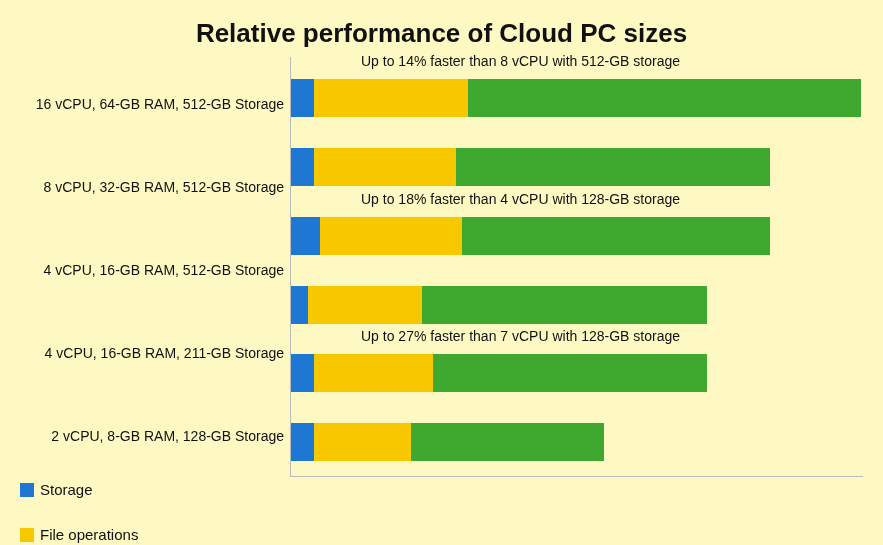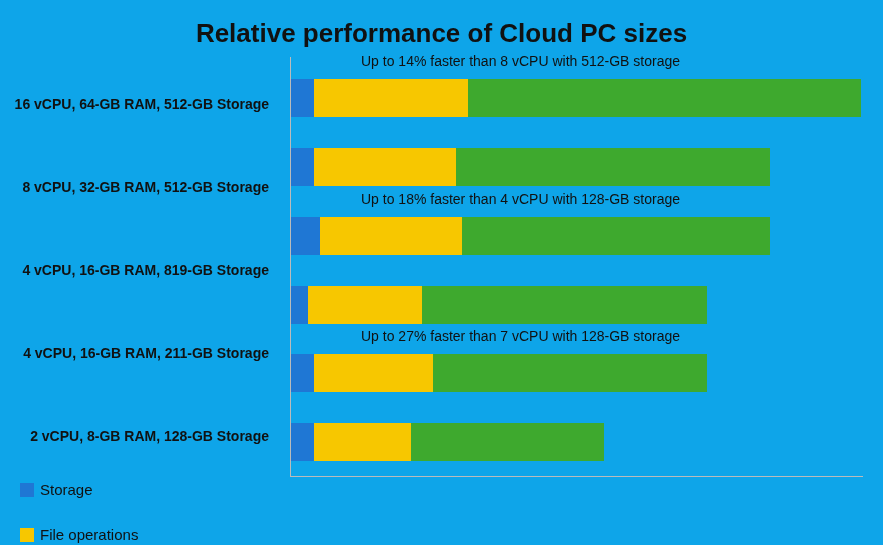--- a/index.html
+++ b/index.html
@@ -4,21 +4,21 @@
 <style>
   * { box-sizing: border-box; }
   body {
     margin: 0;
     font-family: -apple-system, BlinkMacSystemFont, "Segoe UI", Arial, sans-serif;
     background: #fff;
   }
   .card {
     width: 883px;
     height: 545px;
-    background: #0ea5e9;
+    background: #fef9c3;
     position: relative;
     padding: 18px 20px 10px 20px;
   }
   .title {
     text-align: center;
     font-size: 26px;
     font-weight: 700;
     color: #111;
     margin-bottom: 8px;
   }
@@ -32,25 +32,24 @@
     display: flex;
     flex-direction: column;
     justify-content: space-around;
     padding-top: 6px;
   }
   .ylabels .row-slot {
     height: 70px;
     display: flex;
     align-items: center;
     justify-content: flex-end;
-    padding-right: 21px;
+    padding-right: 6px;
     font-size: 14px;
     color: #111;
     white-space: nowrap;
-    font-weight: bold;
   }
   .bars-area {
     flex: 1;
     position: relative;
     border-left: 1px solid #bbb;
     border-bottom: 1px solid #bbb;
     display: flex;
     flex-direction: column;
     justify-content: center;
     padding-top: 6px;
@@ -99,21 +98,21 @@
 
 <div class="card">
 
   <div class="title">Relative performance of Cloud PC sizes</div>
 
   <div class="plot">
 
     <div class="ylabels">
       <div class="row-slot">16 vCPU, 64-GB RAM, 512-GB Storage</div>
       <div class="row-slot">8 vCPU, 32-GB RAM, 512-GB Storage</div>
-      <div class="row-slot">4 vCPU, 16-GB RAM, 819-GB Storage</div>
+      <div class="row-slot">4 vCPU, 16-GB RAM, 512-GB Storage</div>
       <div class="row-slot">4 vCPU, 16-GB RAM, 211-GB Storage</div>
       <div class="row-slot">2 vCPU, 8-GB RAM, 128-GB Storage</div>
     </div>
 
     <div class="bars-area">
 
       <div class="bar-row">
         <div class="annotation">Up to 14% faster than 8 vCPU with 512-GB storage</div>
         <div class="bar">
           <div class="seg storage" style="width: 22.8px;"></div>

